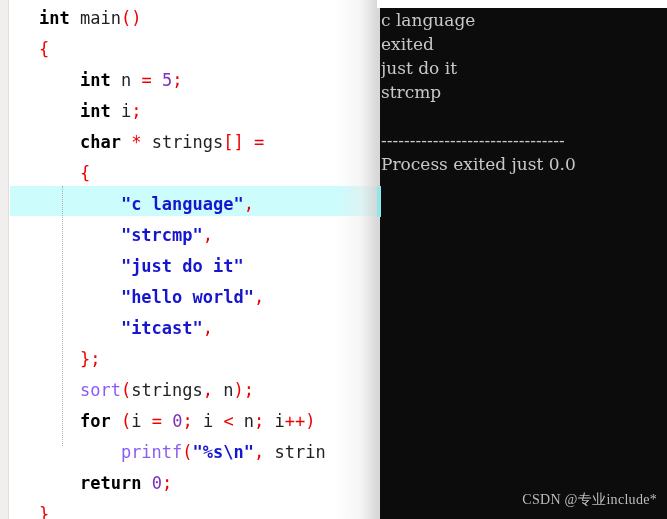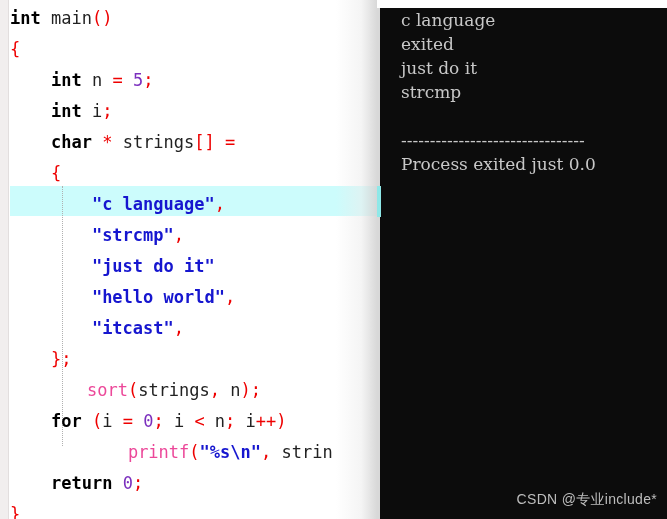--- a/index.html
+++ b/index.html
@@ -52,29 +52,29 @@
   #code {
     position:absolute; left:10px; top:0;
     width:368px;
     padding-top:3px;
     font-family:"DejaVu Sans Mono", monospace;
     font-size:17px;
     line-height:31px;
     white-space:pre;
     letter-spacing:0px;
   }
-  .ln { height:31px; white-space:pre; }
+  .ln { height:31px; white-space:pre;padding-left:29px; }
 
   .kw   { color:#000000; font-weight:bold; }       
   .id   { color:#222222; }                          
   .op   { color:#ee0000; }                          
   .num  { color:#7b2fbe; }                          
   .str  { color:#1616cf; font-weight:bold; }        
   .esc  { color:#1616cf; font-weight:bold; }        
-  .fn   { color:#ec4899;margin-left:36px; }                          
+  .fn   { color:#8b5cf6; }                          
 
   
   #console {
     position:absolute; left:377px; top:0;
     width:290px; height:519px;
     background:#0c0c0c;
     overflow:hidden;
   }
   #console-topbar {
     position:absolute; left:0; top:0;
@@ -94,28 +94,28 @@
   #console-text {
     position:absolute; left:4px; top:8px;
     width:286px;
     color:#c8c8c8;
     font-family:"DejaVu Serif", serif;
     font-size:17px;
     line-height:24px;
     white-space:pre;
     overflow:hidden;
   }
-  .cline { height:24px; white-space:pre; overflow:hidden;padding-left:20px; }
+  .cline { height:24px; white-space:pre; overflow:hidden; }
   .cline.blank { height:24px; }
   .cline.zh { font-family:"DejaVu Sans", sans-serif; }
 
   #watermark {
     position:absolute; right:10px; bottom:10px;
     color:#bdbdbd;
-    font-family:Liberation Sans, sans-serif;
+    font-family:Liberation Serif, serif;
     font-size:14px;
     letter-spacing:0.3px;
     white-space:nowrap;
   }
 </style>
 </head>
 <body>
 
 <div id="screen">
 

